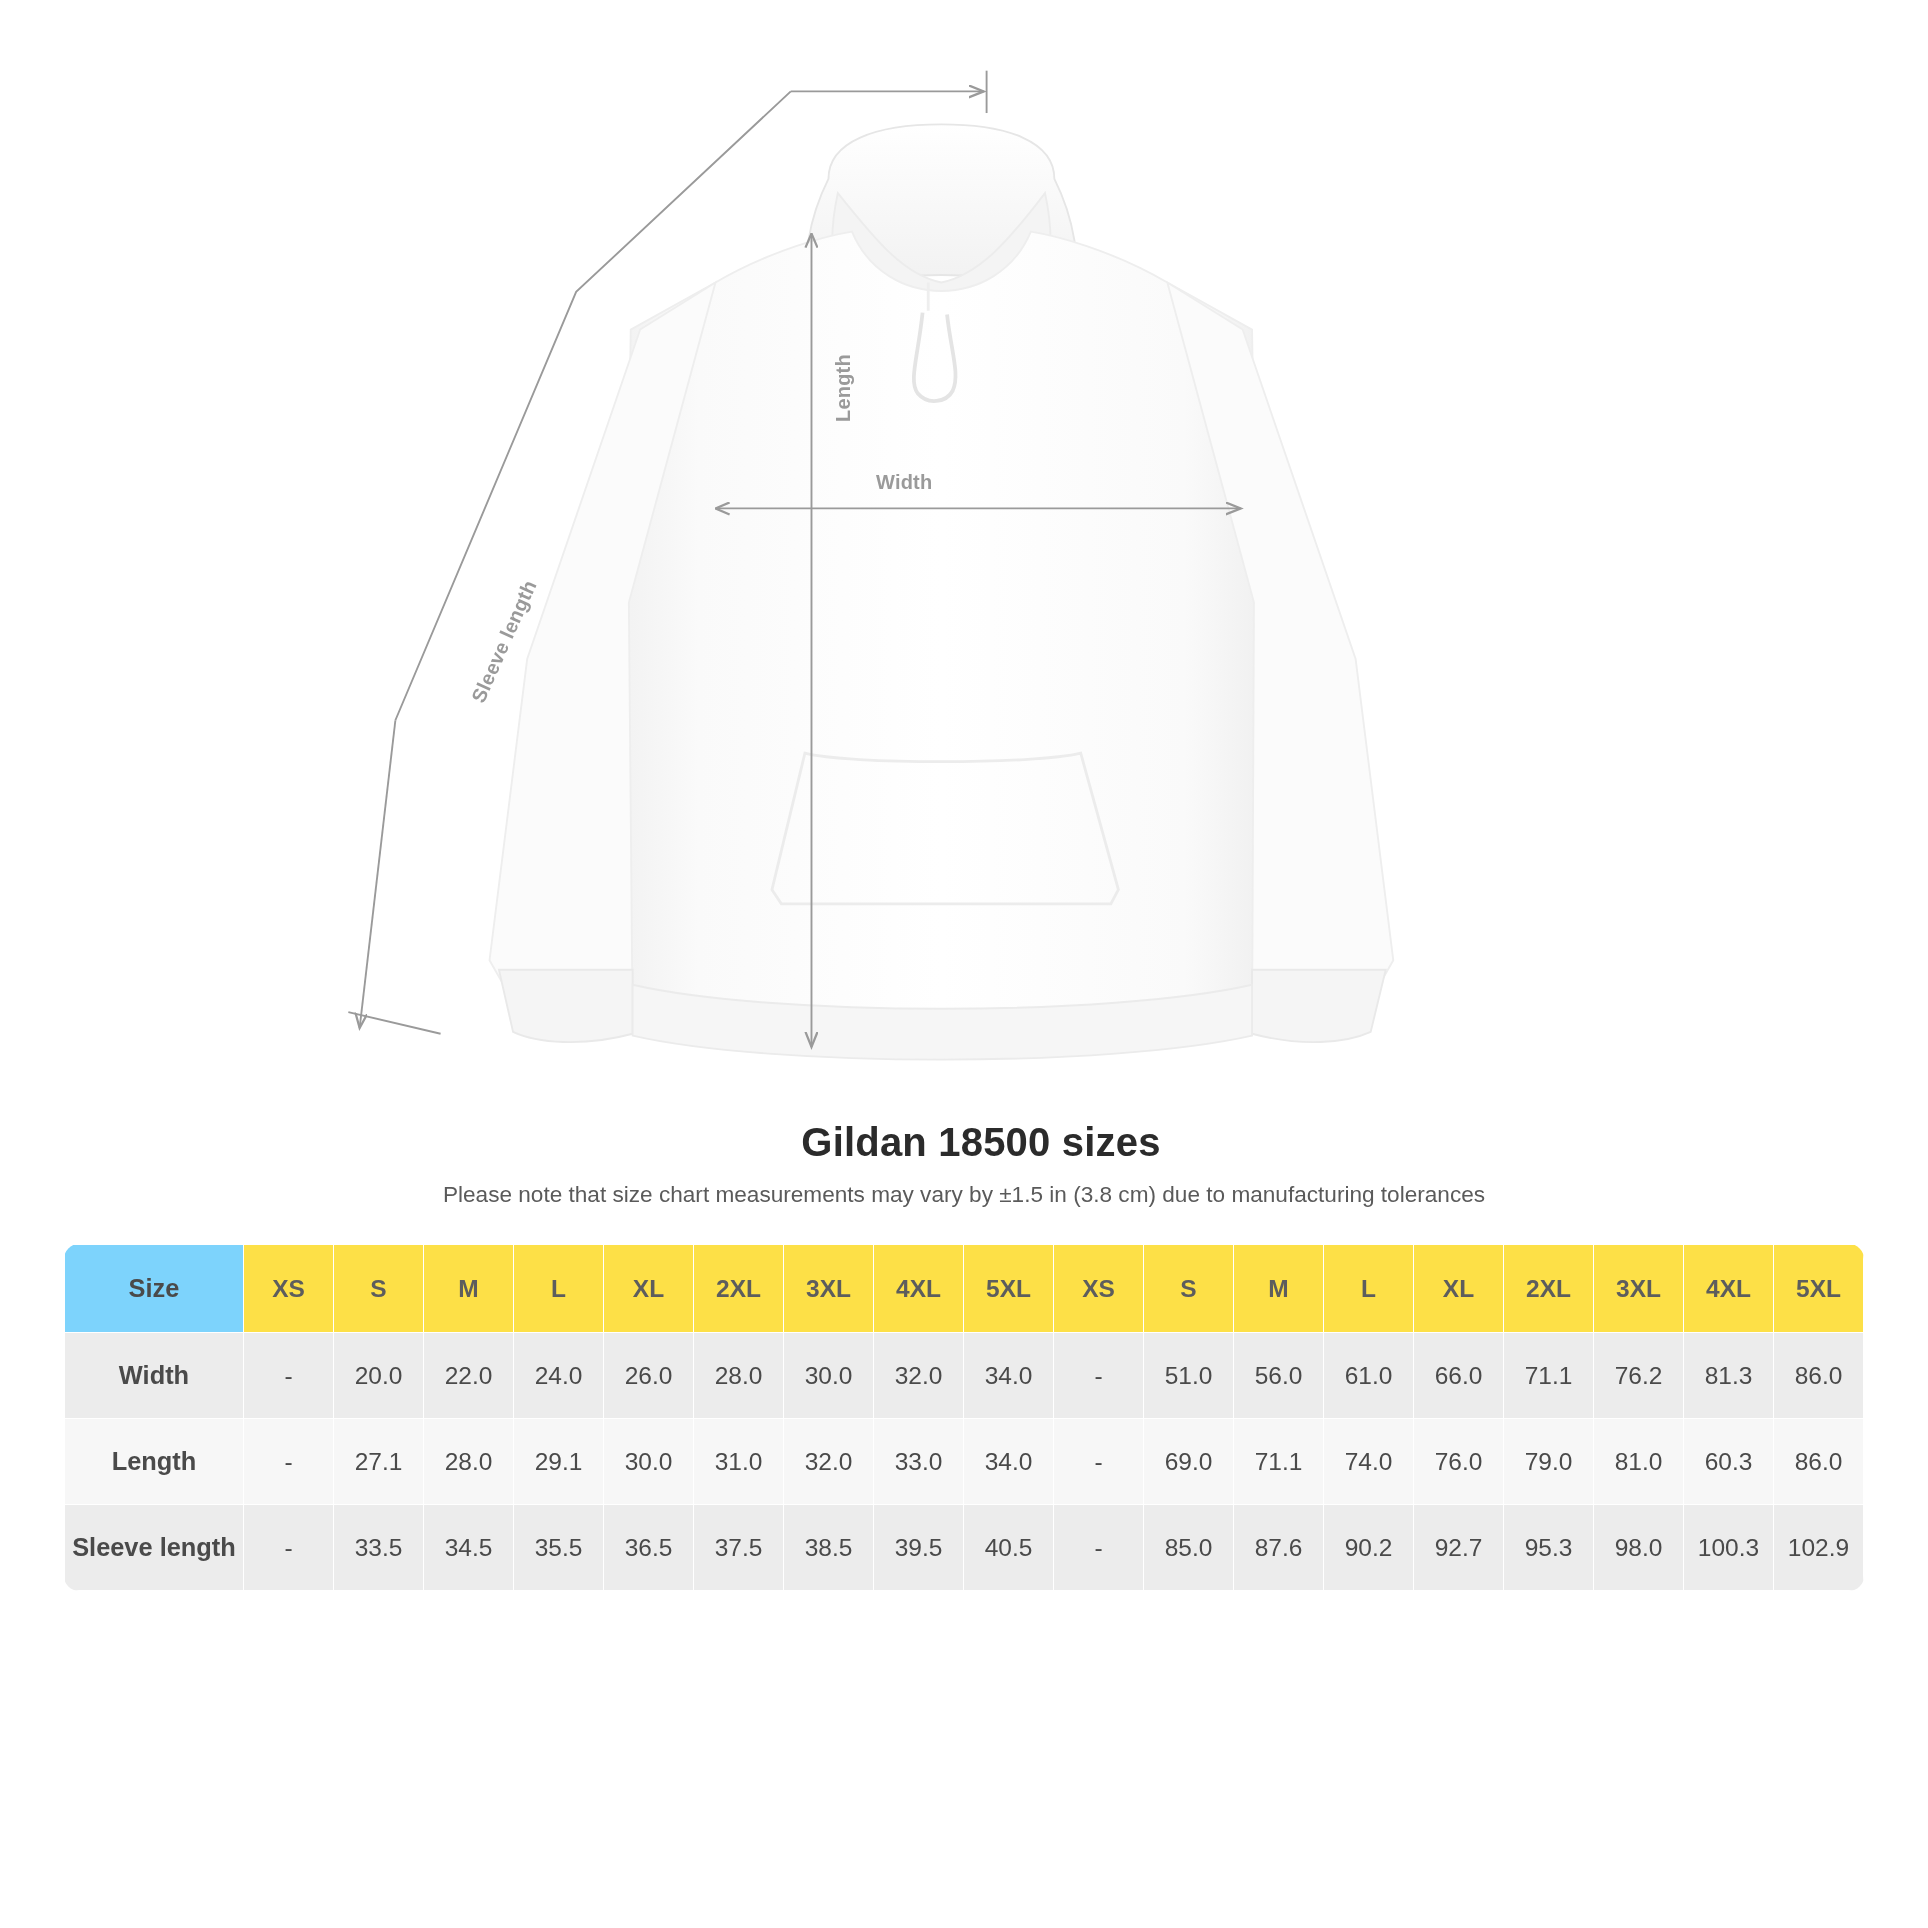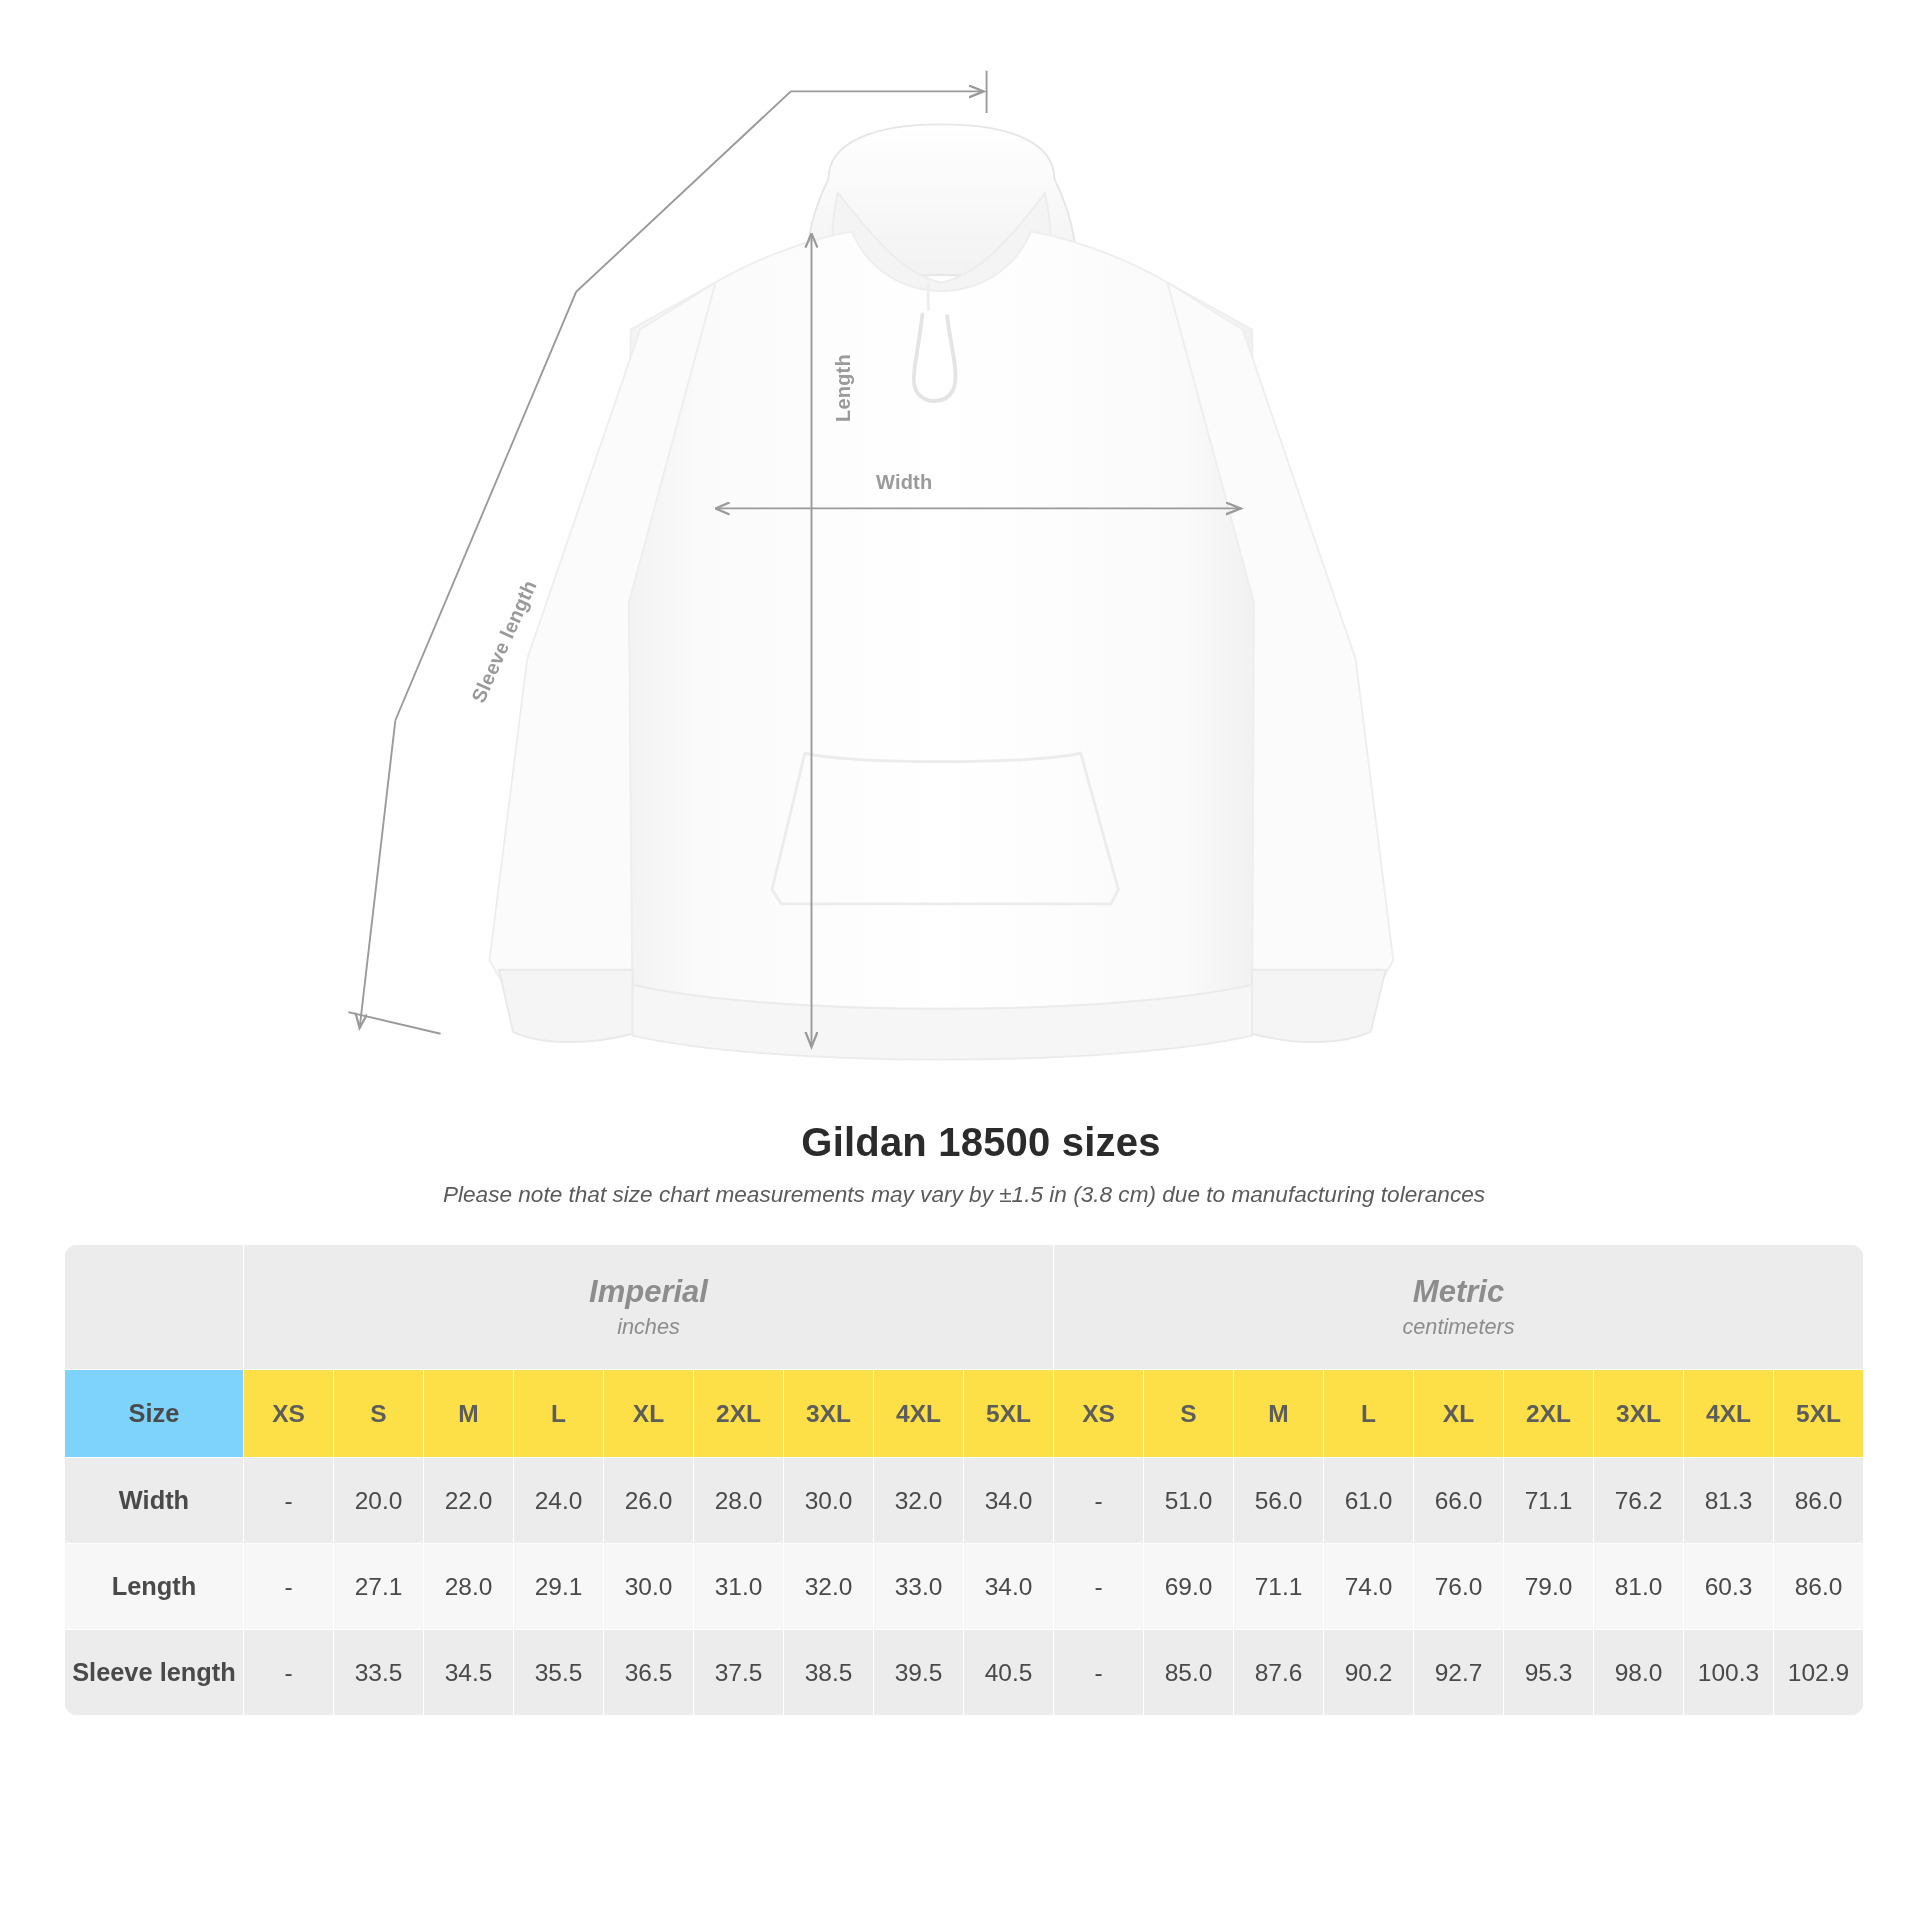--- a/index.html
+++ b/index.html
@@ -53,21 +53,20 @@
   .chart-title {
     font-size: 40px;
     font-weight: bold;
     color: #2b2b2b;
     margin: 0 0 17px 0;
     letter-spacing: 0.2px;
     padding-left: 34px;
   }
   .chart-note {
     font-size: 22.6px;
-    font-style: italic;
     color: #5a5a5a;
     margin: 0;
   }
 
   
   .table-wrap {
     margin: 36px 64px 0 64px;
     border-radius: 15px;
     overflow: hidden;
   }
@@ -217,31 +216,20 @@
     <h1 class="chart-title">Gildan 18500 sizes</h1>
     <p class="chart-note">Please note that size chart measurements may vary by ±1.5 in (3.8 cm) due to manufacturing tolerances</p>
   </div>
 
   <div class="table-wrap">
     <table class="size-table">
       <colgroup>
         <col class="col-first">
       </colgroup>
       <tbody>
-        <tr class="unit-header">
-          <td></td>
-          <td colspan="9">
-            <div class="unit-name">Imperial</div>
-            <div class="unit-sub">inches</div>
-          </td>
-          <td colspan="9">
-            <div class="unit-name">Metric</div>
-            <div class="unit-sub">centimeters</div>
-          </td>
-        </tr>
 
         <tr class="size-row">
           <td class="first-col">Size</td>
           <td>XS</td>
           <td>S</td>
           <td>M</td>
           <td>L</td>
           <td>XL</td>
           <td>2XL</td>
           <td>3XL</td>

